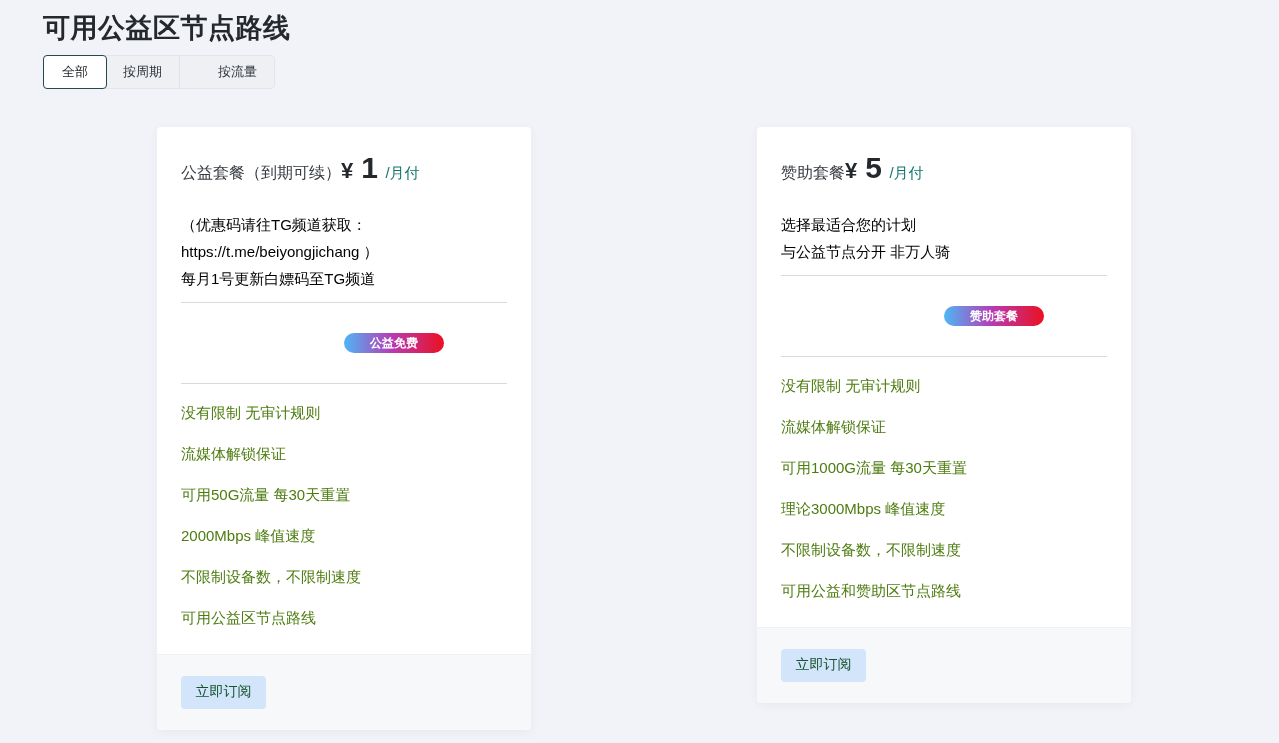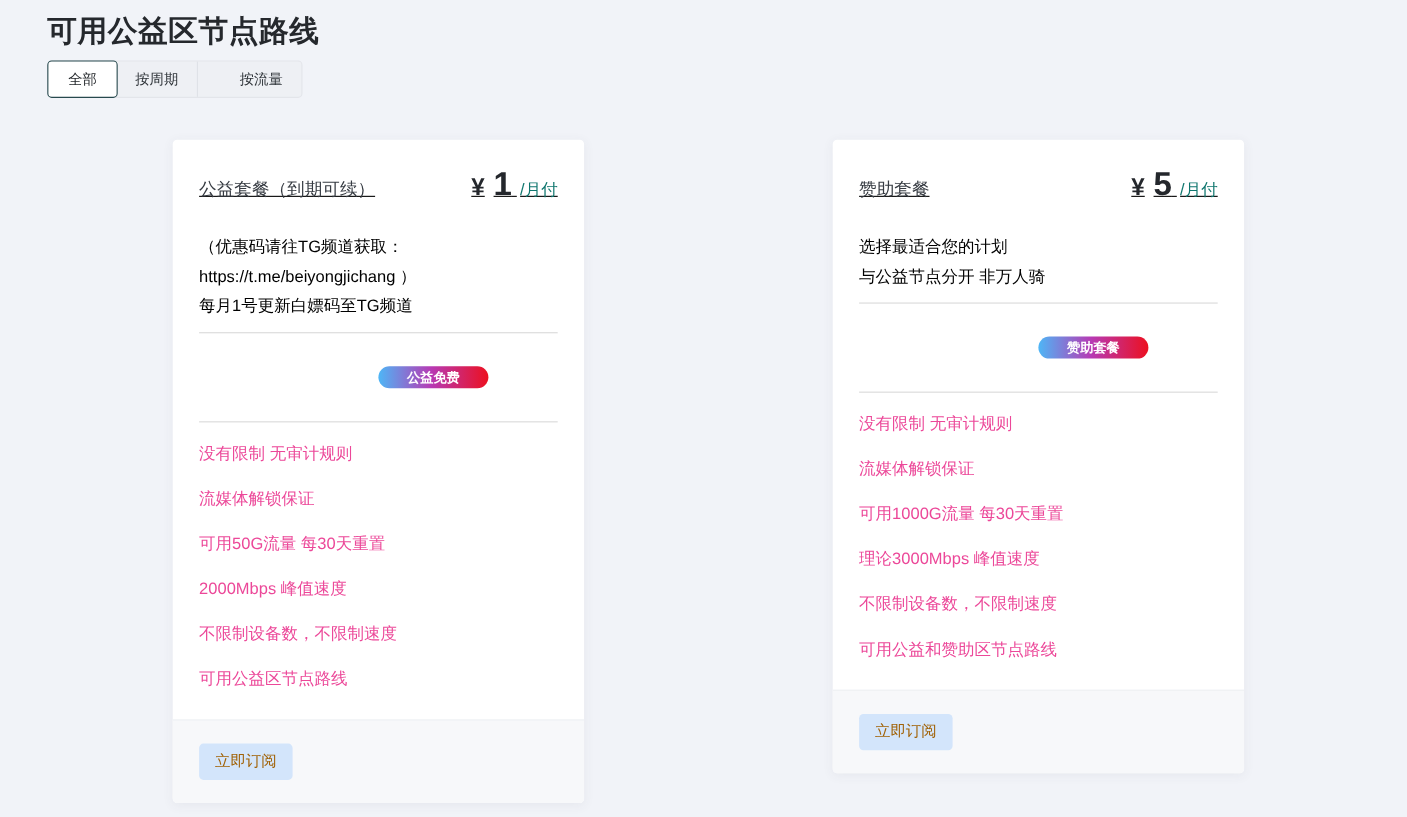--- a/index.html
+++ b/index.html
@@ -61,23 +61,22 @@
     border-radius: 4px;
     box-shadow: 0 2px 10px rgba(60,70,90,0.06);
     display: flex;
     flex-direction: column;
     overflow: hidden;
   }
   .card-body { padding: 24px 24px 16px 24px; }
 
   .plan-header {
     display: flex;
-    justify-content: space-between;
+    justify-content: flex-start;
     align-items: baseline;
-    text-decoration: underline;
   }
   .plan-name { font-size: 16px; color: #363b42; }
   .plan-price { white-space: nowrap; }
   .plan-price .cur  { font-size: 22px; font-weight: 700; color: #24272c; margin-right: 8px; }
   .plan-price .amt  { font-size: 30px; font-weight: 700; color: #24272c; }
   .plan-price .cycle{ font-size: 15px; color: #0f766e; margin-left: 3px; }
 
   .plan-desc {
     margin-top: 26px;
     font-size: 15px;
@@ -103,33 +102,33 @@
     font-size: 12px;
     font-weight: 700;
     color: #ffffff;
     background: linear-gradient(90deg, #4eb6f6 0%, #b73ab4 48%, #ec1020 100%);
   }
 
   .features { list-style: none; margin-top: 8px; }
   .features li {
     padding: 12px 0;
     font-size: 15px;
-    color: #ec4899;
+    color: #4d7c0f;
     line-height: 17px;
   }
 
   .card-footer {
     background: #f7f8fa;
     border-top: 1px solid #eef0f3;
     padding: 21px 24px;
   }
   .subscribe {
     font-family: inherit;
     font-size: 14px;
-    color: #a16207;
+    color: #14532d;
     background: #d3e5fb;
     border: none;
     border-radius: 4px;
     width: 85px;
     height: 33px;
     cursor: pointer;
   }
 </style>
 </head>
 <body>

